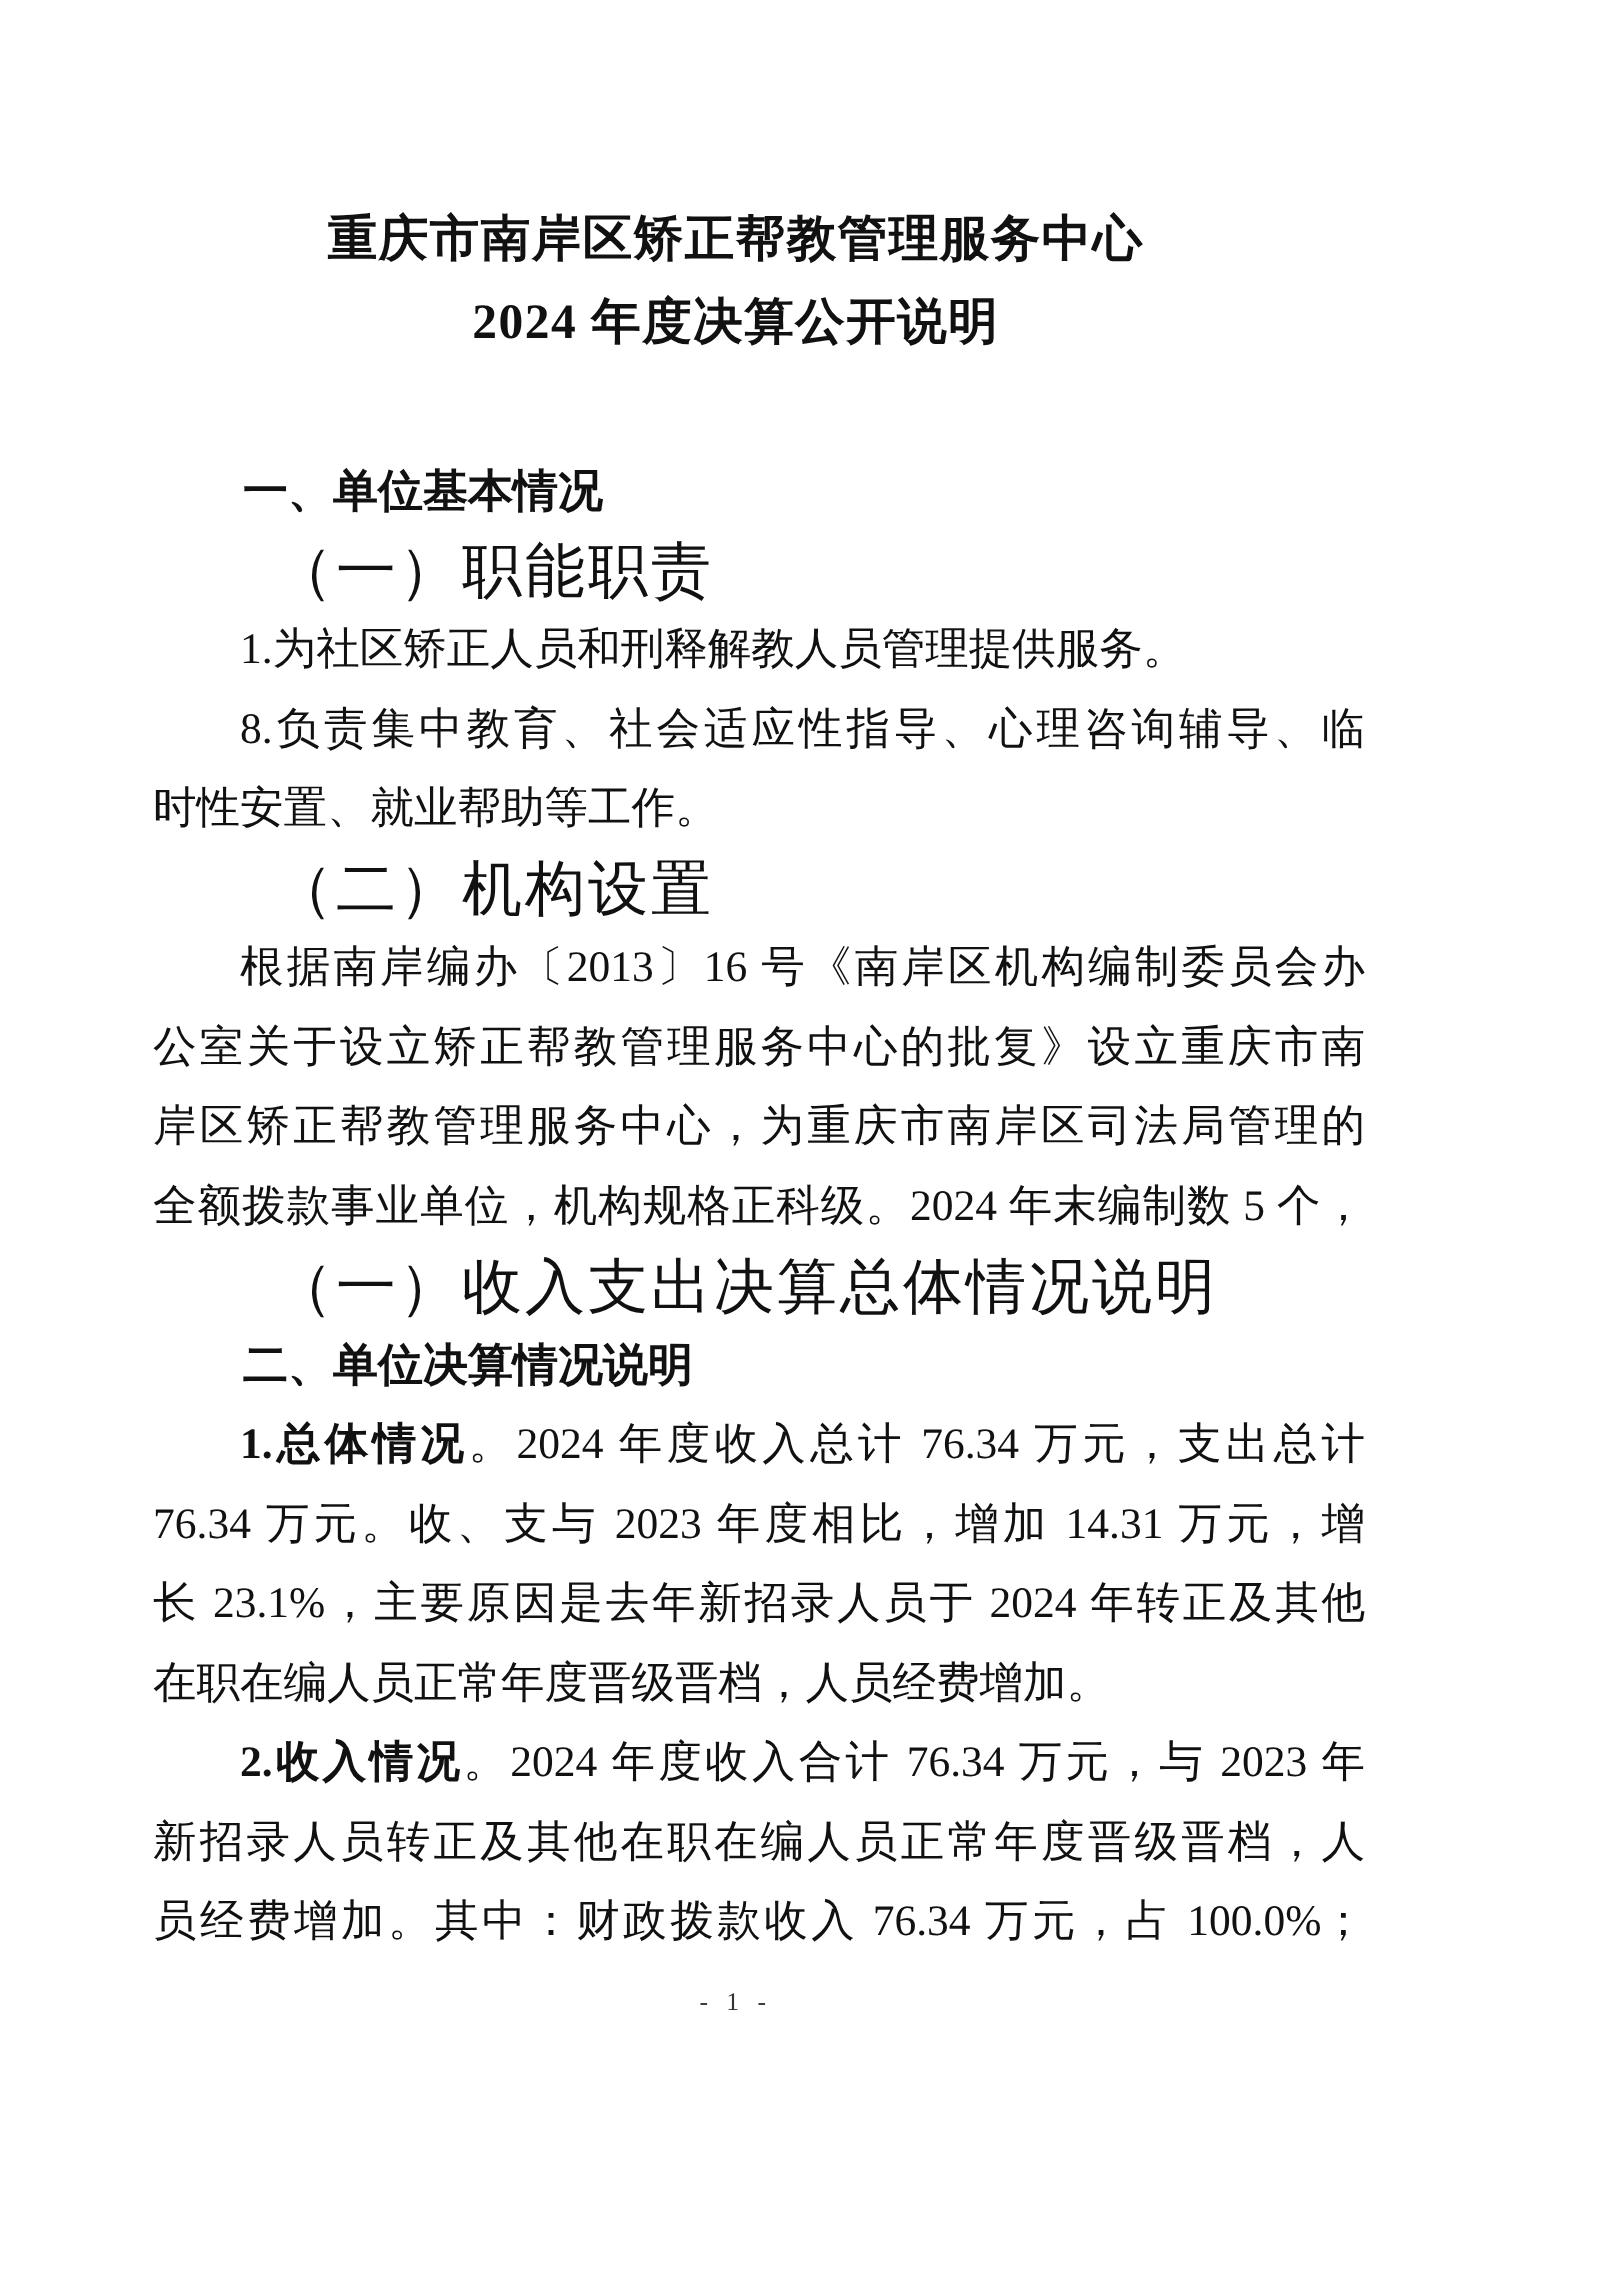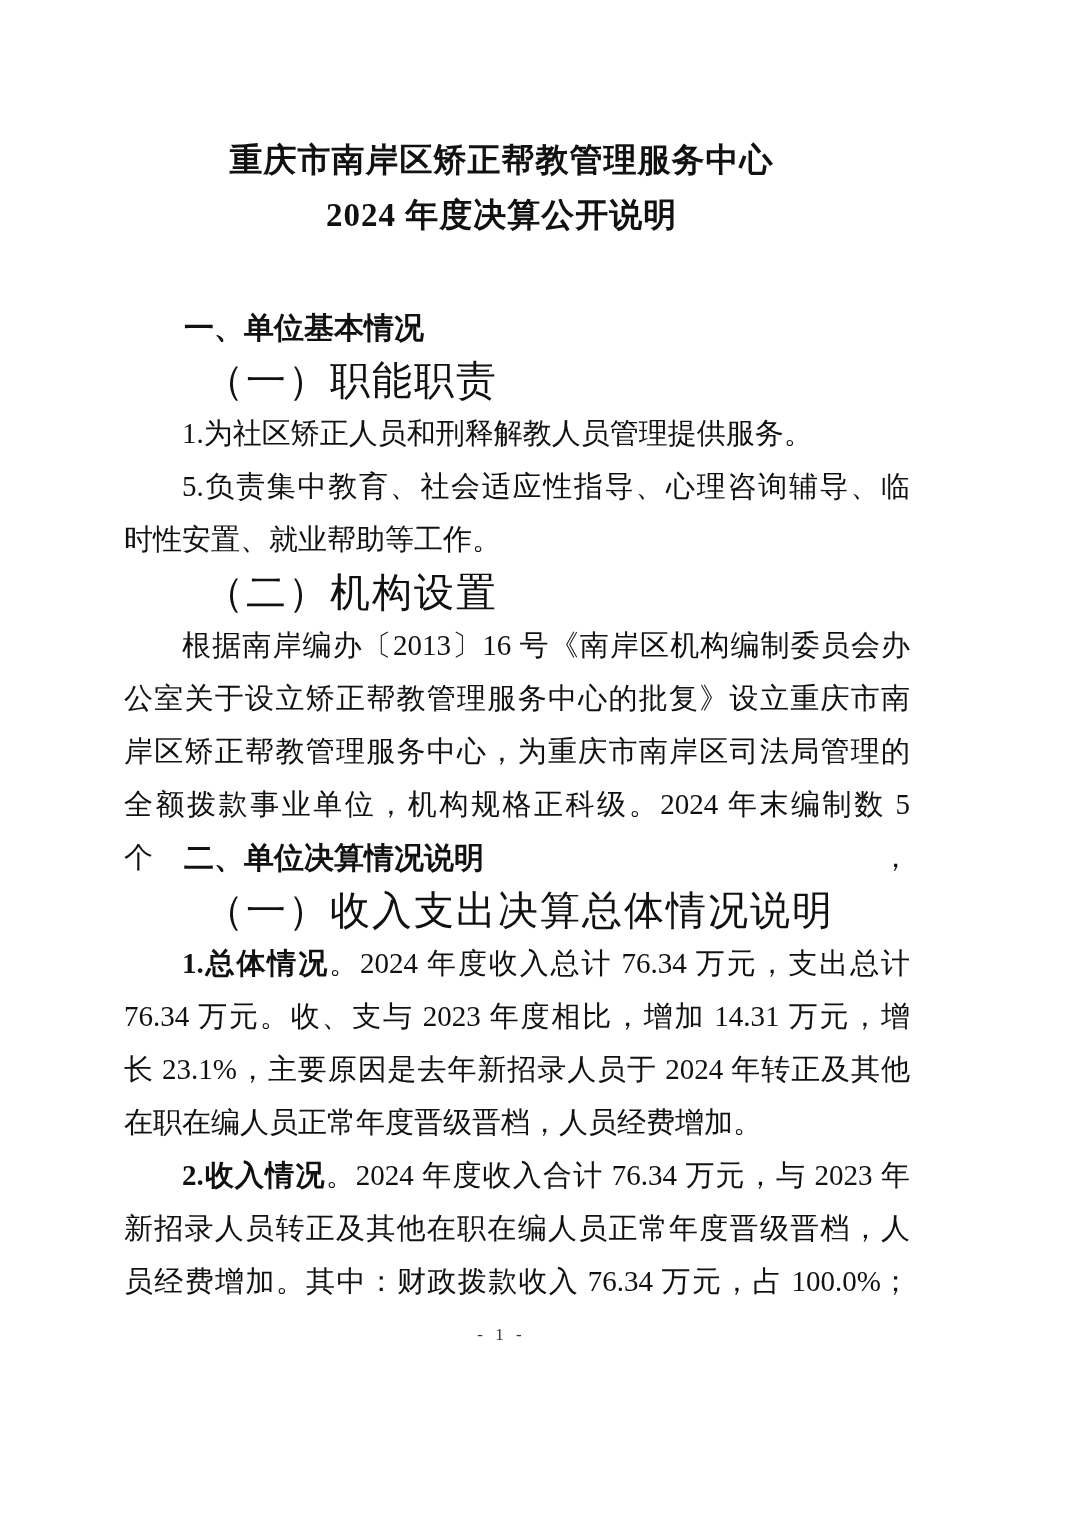--- a/index.html
+++ b/index.html
@@ -10,21 +10,21 @@
   .page {
     position: relative;
     width: 1075px;
     height: 1520px;
     background: #ffffff;
     color: #111111;
     overflow: hidden;
     font-family: "Liberation Serif", "DejaVu Serif", serif;
   }
   .content {
-    padding: 133px 165px 0 93px;
+    padding: 133px 165px 0 71px;
   }
   .title-block {
     text-align: center;
     margin-bottom: 58px;
   }
   .title-line {
     font-size: 33px;
     font-weight: bold;
     line-height: 55px;
     letter-spacing: 1px;
@@ -77,29 +77,29 @@
   <div class="content">
 
     <div class="title-block">
       <div class="title-line">重庆市南岸区矫正帮教管理服务中心</div>
       <div class="title-line">2024 年度决算公开说明</div>
     </div>
 
     <div class="line h1">一、单位基本情况</div>
     <div class="line h2">（一）职能职责</div>
     <div class="line indent">1.为社区矫正人员和刑释解教人员管理提供服务。</div>
-    <div class="line indent justify">5.负责集中教育、社会适应性指导、心理咨询辅导、临</div>
+    <div class="line indent justify">8.负责集中教育、社会适应性指导、心理咨询辅导、临</div>
     <div class="line">时性安置、就业帮助等工作。</div>
     <div class="line h2">（二）机构设置</div>
     <div class="line indent justify">根据南岸编办〔2013〕16 号《南岸区机构编制委员会办</div>
     <div class="line justify">公室关于设立矫正帮教管理服务中心的批复》设立重庆市南</div>
     <div class="line justify">岸区矫正帮教管理服务中心，为重庆市南岸区司法局管理的</div>
     <div class="line justify">全额拨款事业单位，机构规格正科级。2024 年末编制数 5 个，</div>
+    <div class="line h2">（一）收入支出决算总体情况说明</div>
     <div class="line h1">二、单位决算情况说明</div>
-    <div class="line h2">（一）收入支出决算总体情况说明</div>
     <div class="line indent justify">
       <span class="bold-lead">1.总体情况</span><span>。2024 年度收入总计 76.34 万元，支出总计</span>
     </div>
     <div class="line justify">76.34 万元。收、支与 2023 年度相比，增加 14.31 万元，增</div>
     <div class="line justify">长 23.1%，主要原因是去年新招录人员于 2024 年转正及其他</div>
     <div class="line">在职在编人员正常年度晋级晋档，人员经费增加。</div>
     <div class="line indent justify">
       <span class="bold-lead">2.收入情况</span><span>。2024 年度收入合计 76.34 万元，与 2023 年</span>
     </div>
     <div class="line justify">新招录人员转正及其他在职在编人员正常年度晋级晋档，人</div>

